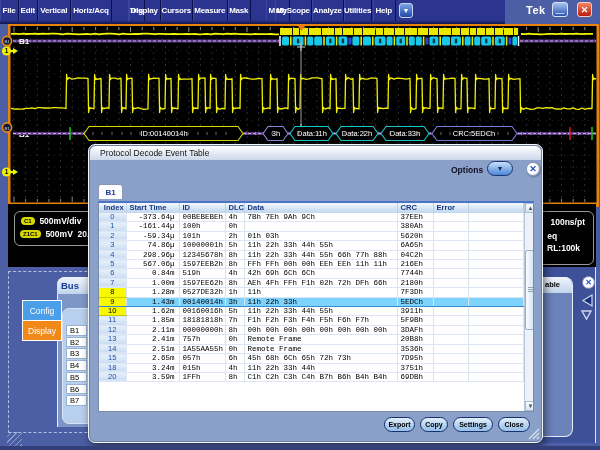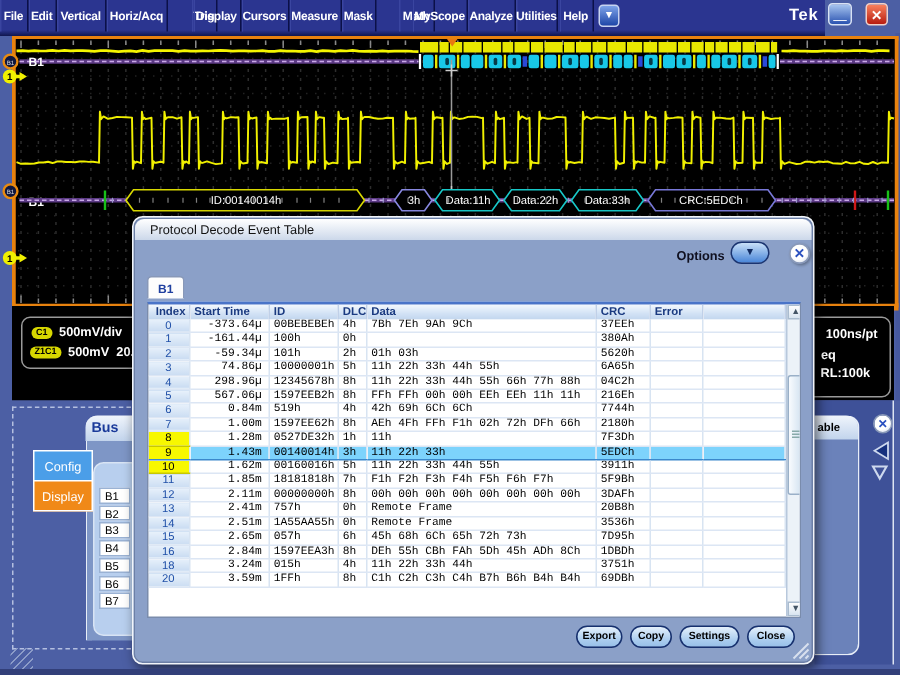--- a/index.html
+++ b/index.html
@@ -1,17 +1,17 @@
 <!DOCTYPE html>
 <html><head><meta charset="utf-8"><style>
 *{margin:0;padding:0;box-sizing:border-box}
 html,body{width:600px;height:450px;overflow:hidden;font-family:"Liberation Sans",sans-serif;background:#4c5fa4}
 #root{position:relative;width:600px;height:450px}
 
-#menubar{position:absolute;left:0;top:0;width:550px;height:24px;background:linear-gradient(#2b3590 0 20px,#10164e);color:#fff;font-size:8.5px;white-space:nowrap}
+#menubar{position:absolute;left:0;top:0;width:505px;height:24px;background:linear-gradient(#2b3590 0 20px,#10164e);color:#fff;font-size:8.5px;white-space:nowrap}
 .mi{position:absolute;top:0;height:21px;line-height:22px;text-align:center;font-size:8px;font-weight:bold;letter-spacing:-0.2px;border-right:1px solid #0b1048;box-shadow:1px 0 0 #3a45a0 inset}
 #tek{position:absolute;left:526px;top:4px;color:#fff;font-size:11px;font-weight:bold;letter-spacing:.5px}
 #minb{position:absolute;left:552px;top:2px;width:16px;height:15px;border-radius:3px;background:linear-gradient(#a8c6f0,#2a52b0);border:1px solid #d8e2f4;color:#fff;font-size:9px;text-align:center;line-height:20px}
 #closeb{position:absolute;left:577px;top:2px;width:15px;height:15px;border-radius:3px;background:linear-gradient(#f8825e,#b81c10);border:1px solid #f0d0c8;color:#fff;font-size:9px;font-weight:bold;text-align:center;line-height:15px}
 #helpdrop{position:absolute;left:399px;top:3px;width:14px;height:15px;border-radius:3px;background:linear-gradient(#7da2e8,#1e46a8);border:1px solid #c8d4f0;color:#fff;font-size:7px;text-align:center;line-height:14px}
 
 #scope{position:absolute;left:0;top:22px;width:600px;height:245px}
 #frame-top{position:absolute;left:8px;top:2px;width:591px;height:3px;background:#e8820e}
 #frame-left{position:absolute;left:8px;top:2px;width:3px;height:183px;background:#e8820e}
 #frame-right{position:absolute;left:596px;top:2px;width:3px;height:183px;background:#e8820e}
@@ -673,30 +673,20 @@
               <td class="ib">15</td>
               <td class="r">2.65m</td>
               <td>057h</td>
               <td>6h</td>
               <td>45h 68h 6Ch 65h 72h 73h</td>
               <td>7D95h</td>
               <td></td>
               <td class="last"></td>
             </tr>
             <tr>
-              <td class="ib">16</td>
-              <td class="r">2.84m</td>
-              <td>1597EEA3h</td>
-              <td>8h</td>
-              <td>DEh 55h CBh FAh 5Dh 45h ADh 8Ch</td>
-              <td>1DBDh</td>
-              <td></td>
-              <td class="last"></td>
-            </tr>
-            <tr>
               <td class="ib">18</td>
               <td class="r">3.24m</td>
               <td>015h</td>
               <td>4h</td>
               <td>11h 22h 33h 44h</td>
               <td>3751h</td>
               <td></td>
               <td class="last"></td>
             </tr>
             <tr>

